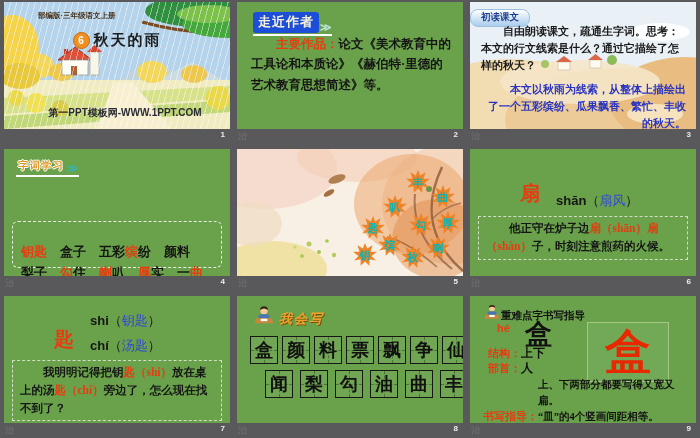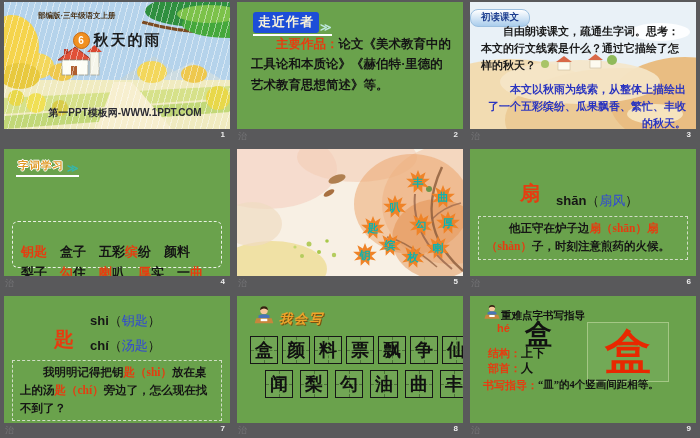--- a/index.html
+++ b/index.html
@@ -409,20 +409,21 @@
     </div>
     <div class="kv" style="top:49px">
       <span class="lab">结构：</span><span>上下</span>
     </div>
     <div class="kv" style="top:64px">
       <span class="lab">部首：</span><span>人</span>
     </div>
     <div class="guide">
       <span class="lab">书写指导：</span>
       <span class="txt">
+        <span style="display:block">上、下两部分都要写得又宽又扁。</span>
         <span style="display:block">“皿”的4个竖画间距相等。</span>
       </span>
     </div>
   </div>
   <div class="strip">
     <span class="wm">治</span>
     <span class="pageno">9</span>
   </div>
 </div>
 

